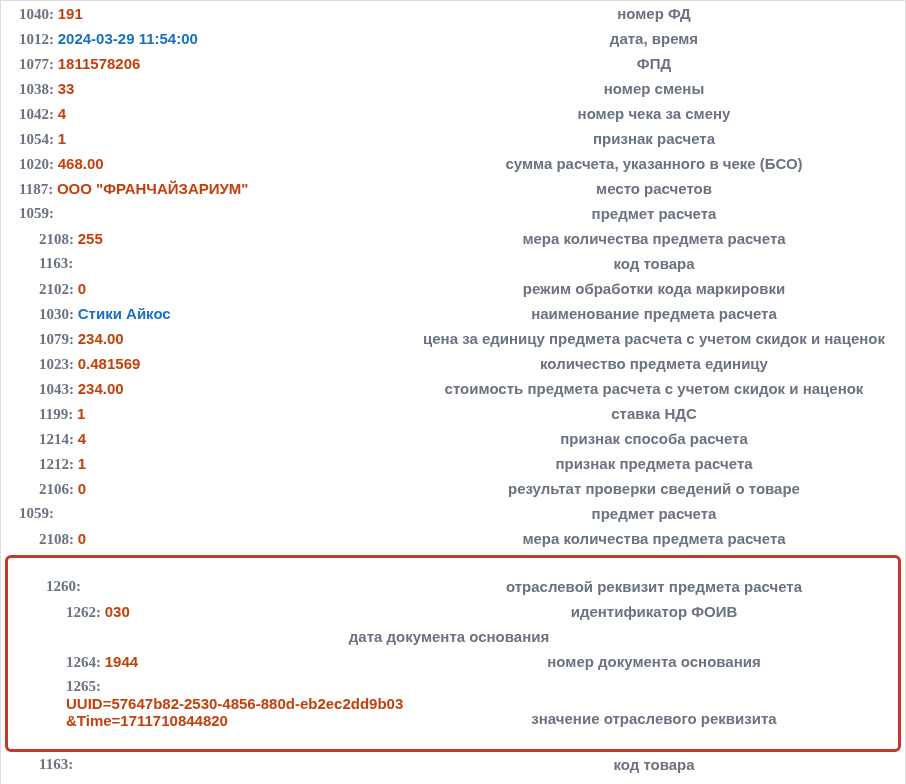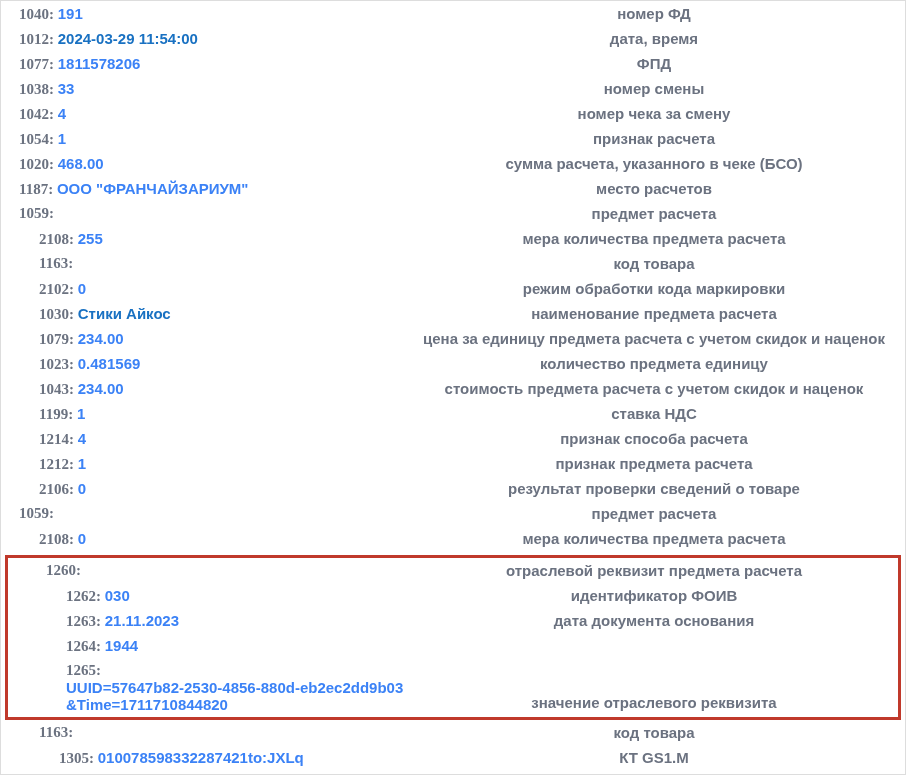--- a/index.html
+++ b/index.html
@@ -33,27 +33,27 @@
     flex: 1;
     color: #6b7280;
     padding-right: 8px;
     text-align: center;
   }
   .tag {
     color: #6b7280;
     white-space: pre;
     font-family: Liberation Serif, serif;
   }
-  .val-green { color: #3b82f6; }
+  .val-green { color: #c2410c; }
   .val-blue  { color: #1971c2; }
   .highlight-box {
     border: 3px solid #c0392b;
-    border-radius: 0;
+    border-radius: 6px;
     margin: 2px 4px;
-    padding: 2px 0;
+    padding: 18px 0;
   }
   .indent1 { padding-left: 38px; }
   .indent2 { padding-left: 58px; }
   .wrapval {
     word-break: break-all;
     max-width: 340px;
   }
 </style>
 </head>
 <body>
@@ -224,31 +224,28 @@
         <div class="right">отраслевой реквизит предмета расчета</div>
       </div>
       <div class="row">
         <div class="left indent2">
           <span class="tag">1262: </span>
           <span class="val-green">030</span>
         </div>
         <div class="right">идентификатор ФОИВ</div>
       </div>
       <div class="row">
-        <div class="left indent2">
-          <span class="tag">1263: </span>
-          <span class="val-green">21.11.2023</span>
-        </div>
         <div class="right">дата документа основания</div>
       </div>
       <div class="row">
         <div class="left indent2">
           <span class="tag">1264: </span>
           <span class="val-green">1944</span>
         </div>
+        <div class="right">номер документа основания</div>
       </div>
       <div class="row">
         <div class="left indent2">
           <span class="tag">1265: </span>
           <span class="val-green wrapval">UUID=57647b82-2530-4856-880d-eb2ec2dd9b03&amp;Time=1711710844820</span>
         </div>
         <div class="right" style="align-self: flex-end; padding-bottom: 2px;">значение отраслевого реквизита</div>
       </div>
     </div>
   <div id="bottom-section">

